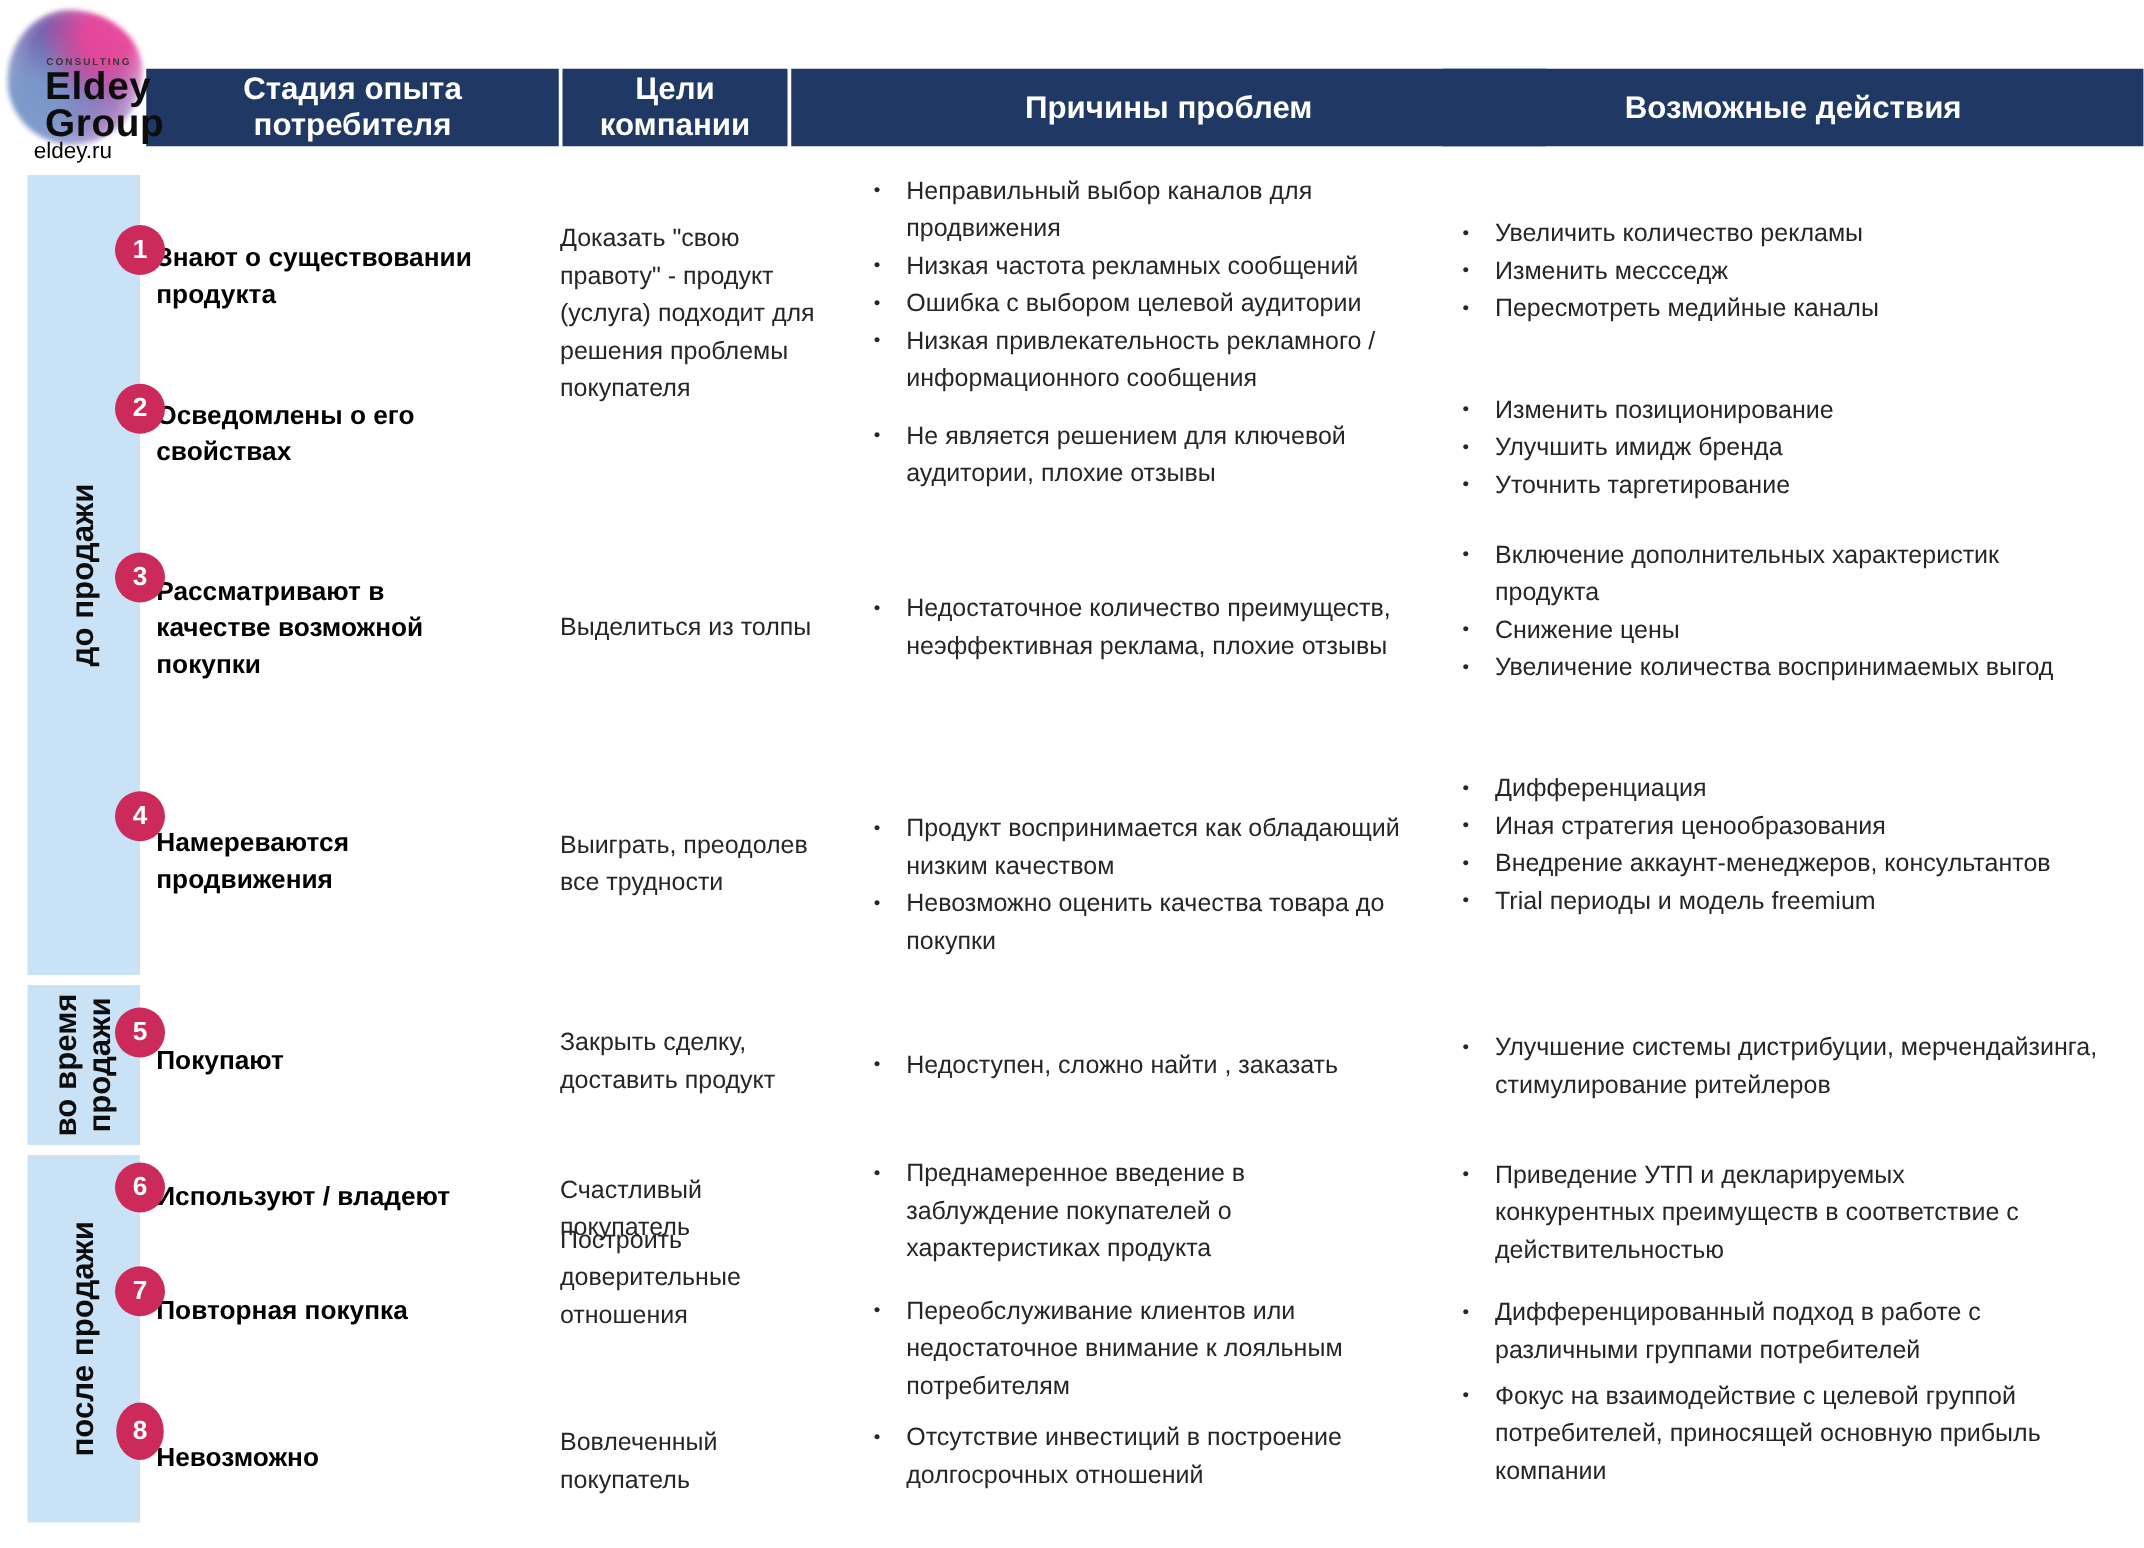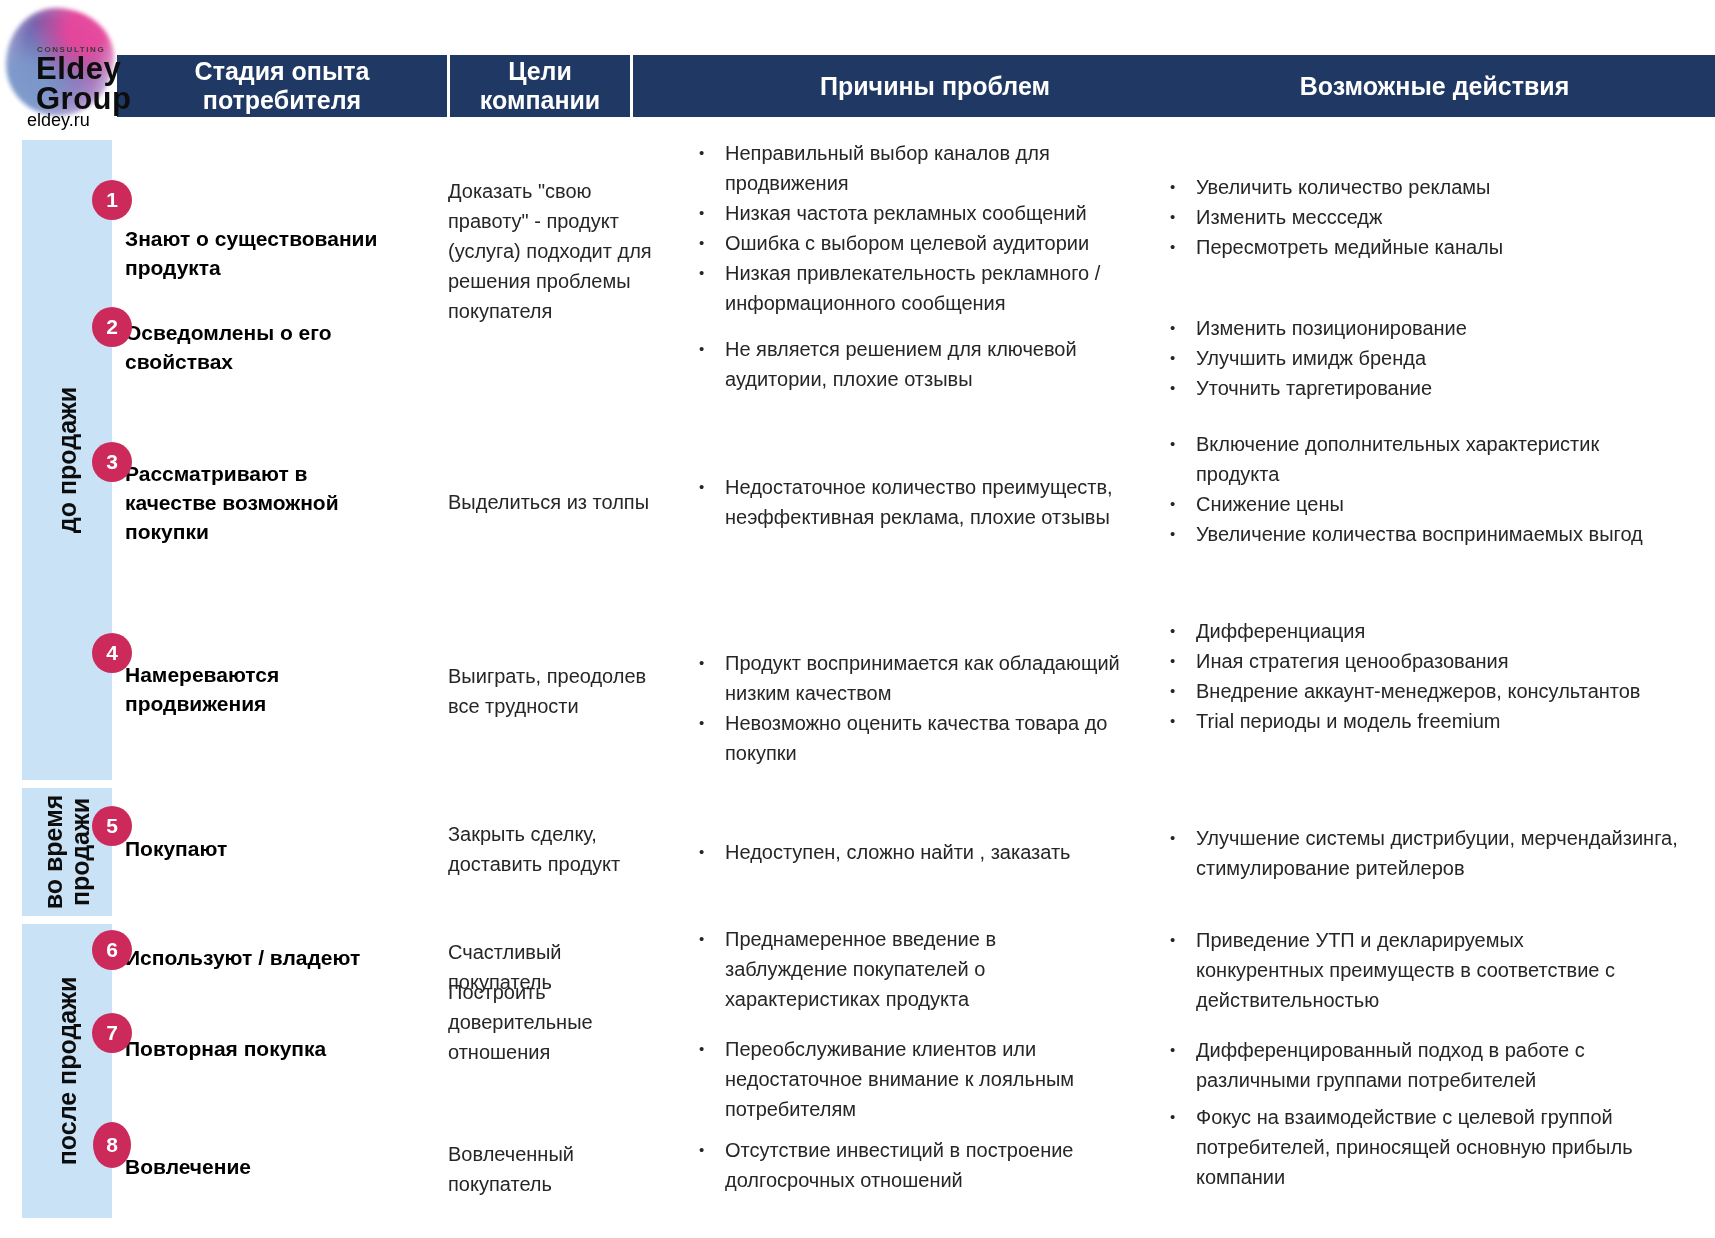--- a/index.html
+++ b/index.html
@@ -80,21 +80,21 @@
 
   <div class="num" style="top:180px;">1</div>
   <div class="num" style="top:307px;">2</div>
   <div class="num" style="top:442px;">3</div>
   <div class="num" style="top:633px;">4</div>
   <div class="num" style="top:806px;">5</div>
   <div class="num" style="top:930px;">6</div>
   <div class="num" style="top:1013px;">7</div>
   <div class="num" style="top:1122px;height:46px;width:38px;left:93px;">8</div>
 
-  <div class="stage" style="top:192px;margin-top:32px;">Знают о существовании продукта</div>
+  <div class="stage" style="top:192px;">Знают о существовании продукта</div>
   <div class="goal" style="top:176px;">Доказать "свою правоту" - продукт (услуга) подходит для решения проблемы покупателя</div>
   <div class="blist" style="left:697px;top:138px;width:466px;">
     <div class="bi">
         <span class="bm">•</span>
         <span class="bt">Неправильный выбор каналов для продвижения</span>
       </div>
     <div class="bi">
         <span class="bm">•</span>
         <span class="bt">Низкая частота рекламных сообщений</span>
       </div>
@@ -236,21 +236,21 @@
         <span class="bt">Переобслуживание клиентов или недостаточное внимание к лояльным потребителям</span>
       </div>
   </div>
   <div class="blist" style="left:1168px;top:1035px;width:476px;">
     <div class="bi">
         <span class="bm">•</span>
         <span class="bt">Дифференцированный подход в работе с различными группами потребителей</span>
       </div>
   </div>
 
-  <div class="stage" style="top:1152px;">Вовлечение</div>
+  <div class="stage" style="top:1152px;">Невозможно</div>
   <div class="goal" style="top:1139px;">Вовлеченный покупатель</div>
   <div class="blist" style="left:697px;top:1135px;width:426px;">
     <div class="bi">
         <span class="bm">•</span>
         <span class="bt">Отсутствие инвестиций в построение долгосрочных отношений</span>
       </div>
   </div>
   <div class="blist" style="left:1168px;top:1102px;width:496px;">
     <div class="bi">
         <span class="bm">•</span>

